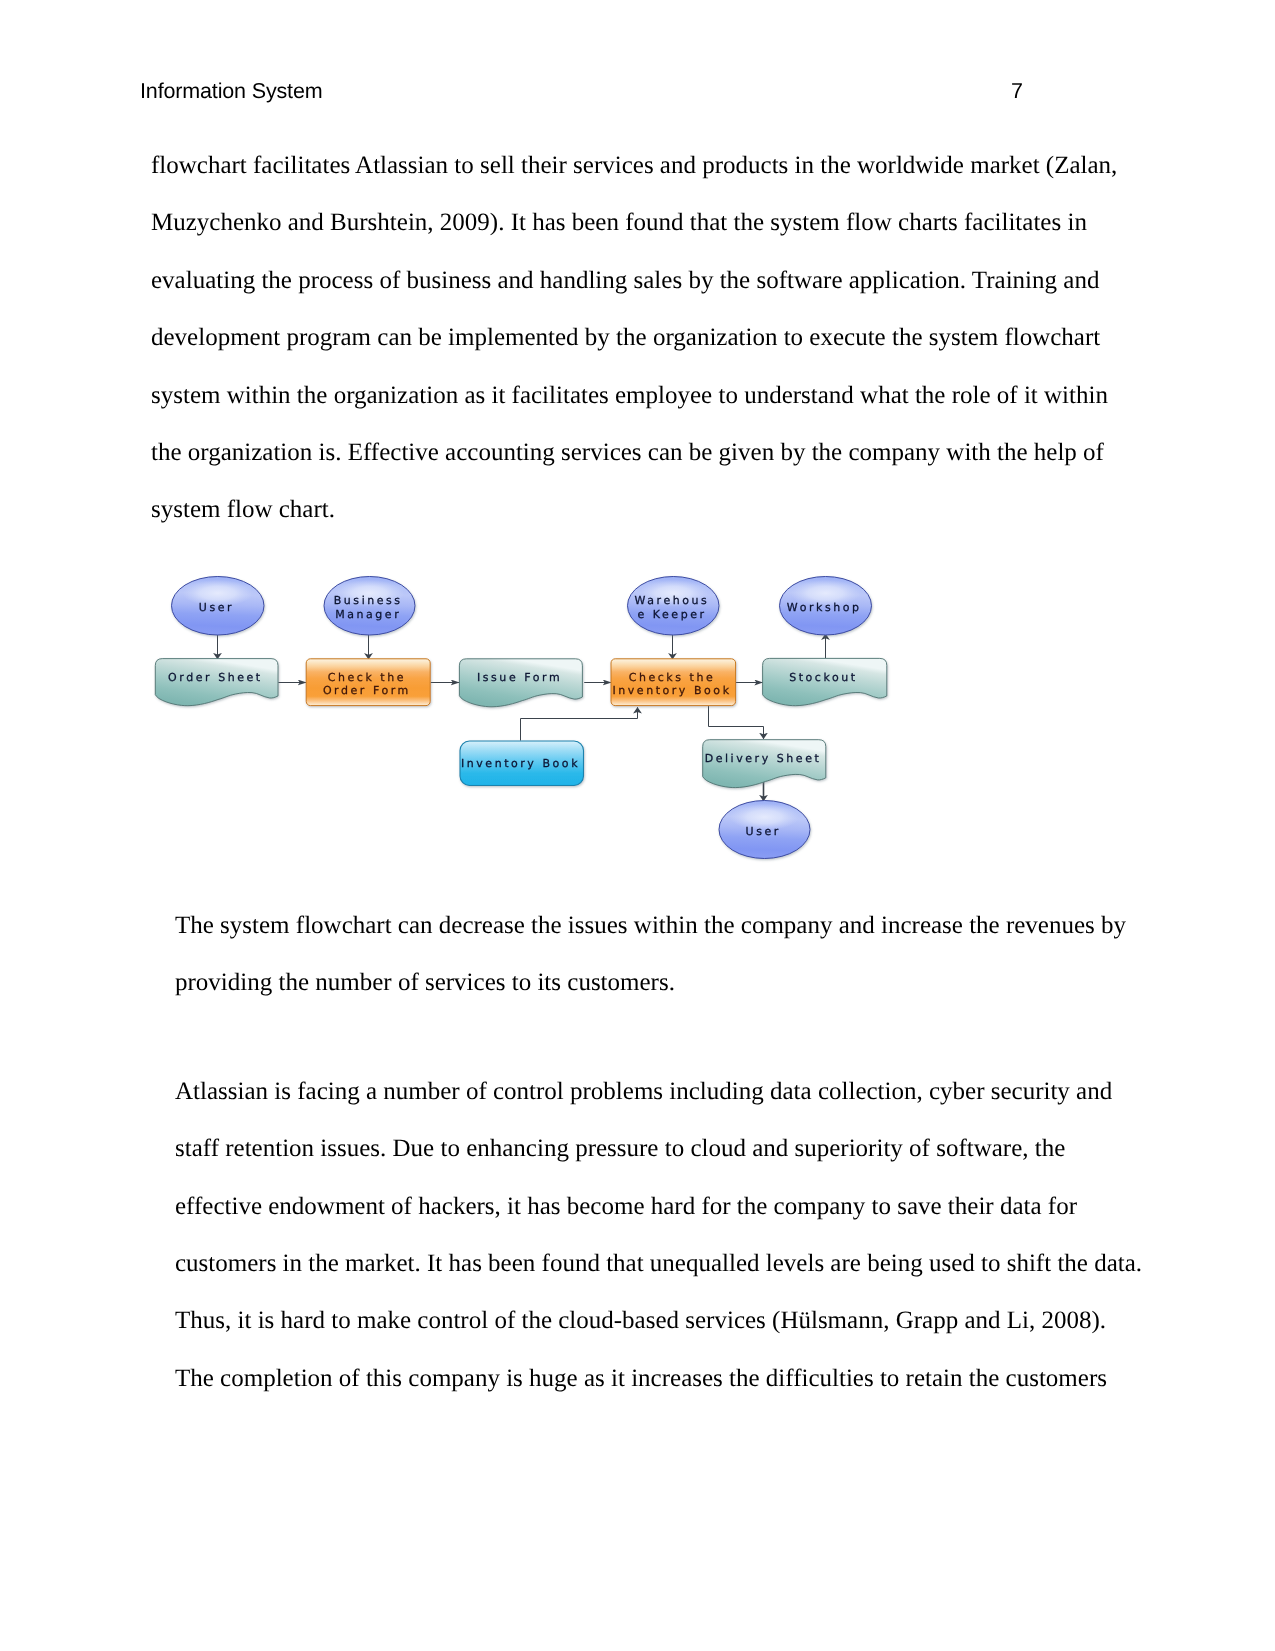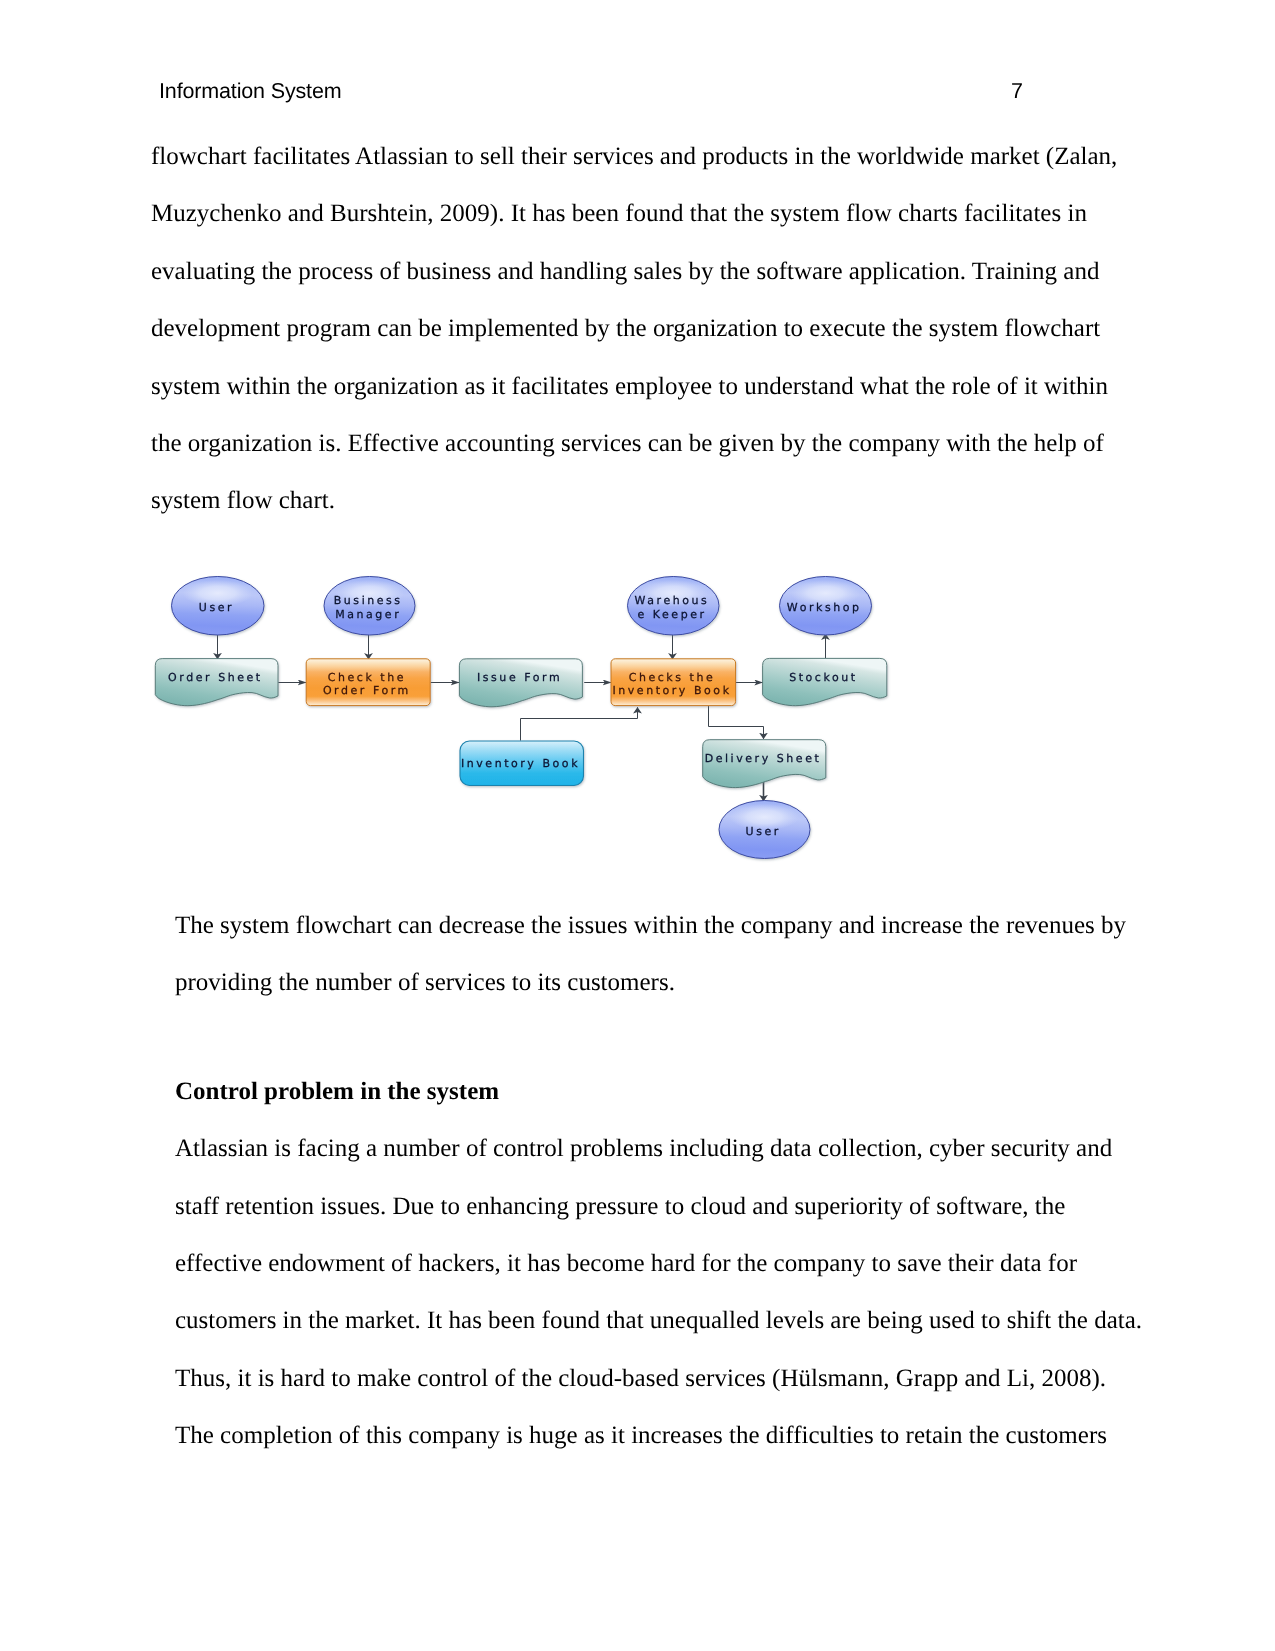--- a/index.html
+++ b/index.html
@@ -1,42 +1,41 @@
 <!DOCTYPE html>
 <html><head>
 <meta charset="utf-8">
 <style>
   html,body{margin:0;padding:0;background:#fff;-webkit-font-smoothing:antialiased;text-rendering:geometricPrecision;}
   body{width:1275px;height:1651px;overflow:hidden;}
   .page{position:relative;width:1275px;height:1651px;background:#fff;}
-  .hdr{position:absolute;left:159px;top:78.5px;font-family:"Liberation Sans",sans-serif;font-size:21.5px;color:#000;letter-spacing:-0.15px;}
+  .hdr{position:absolute;left:140px;top:78.5px;font-family:"Liberation Sans",sans-serif;font-size:21.5px;color:#000;letter-spacing:-0.15px;}
   .pageno{position:absolute;left:151px;top:78.5px;width:872px;text-align:right;font-family:"Liberation Sans",sans-serif;font-size:21.5px;color:#000;}
   .body{position:absolute;left:151px;width:968px;font-family:"Liberation Serif",serif;font-size:25px;line-height:57.4px;color:#000;}
   .body p{margin:0;}
   .body, .hdr, .pageno{will-change:transform;transform:translateZ(0);}
-  .body1{top:128px;}
+  .body1{top:137px;}
   .body2{top:897px;margin-left:24px;}
   .h3{font-weight:bold;}
   .spacer{line-height:51px;}
   .fig{position:absolute;left:0;top:0;}
   .fig text{-webkit-font-smoothing:antialiased;}
 </style>
 </head>
 <body>
 
 <div class="page">
   <div class="hdr">Information System</div>
   <div class="pageno">7</div>
   <div class="body body1">
     <p>flowchart facilitates Atlassian to sell their services and products in the worldwide market (Zalan, Muzychenko and Burshtein, 2009). It has been found that the system flow charts facilitates in evaluating the process of business and handling sales by the software application. Training and development program can be implemented by the organization to execute the system flowchart system within the organization as it facilitates employee to understand what the role of it within the organization is. Effective accounting services can be given by the company with the help of system flow chart.</p>
   </div>
   <div class="body body2">
     <p>The system flowchart can decrease the issues within the company and increase the revenues by providing the number of services to its customers.</p>
     <p class="spacer">&nbsp;</p>
-    <p class="h3">Control problem in the system</p>
     <p>Atlassian is facing a number of control problems including data collection, cyber security and staff retention issues. Due to enhancing pressure to cloud and superiority of software, the effective endowment of hackers, it has become hard for the company to save their data for customers in the market. It has been found that unequalled levels are being used to shift the data. Thus, it is hard to make control of the cloud-based services (Hülsmann, Grapp and Li, 2008). The completion of this company is huge as it increases the difficulties to retain the customers</p>
   </div>
 <svg class="fig" width="1275" height="1651" viewBox="0 0 1275 1651">
 <defs>
 <linearGradient id="gActor" x1="0.06" y1="0" x2="0" y2="1">
   <stop offset="0.00" stop-color="#9fb2f6"></stop>
           <stop offset="0.12" stop-color="#b3c2f8"></stop>
   <stop offset="0.27" stop-color="#bcc8f8"></stop>
           <stop offset="0.45" stop-color="#a9b8f6"></stop>
   <stop offset="0.62" stop-color="#8fa3f4"></stop>

